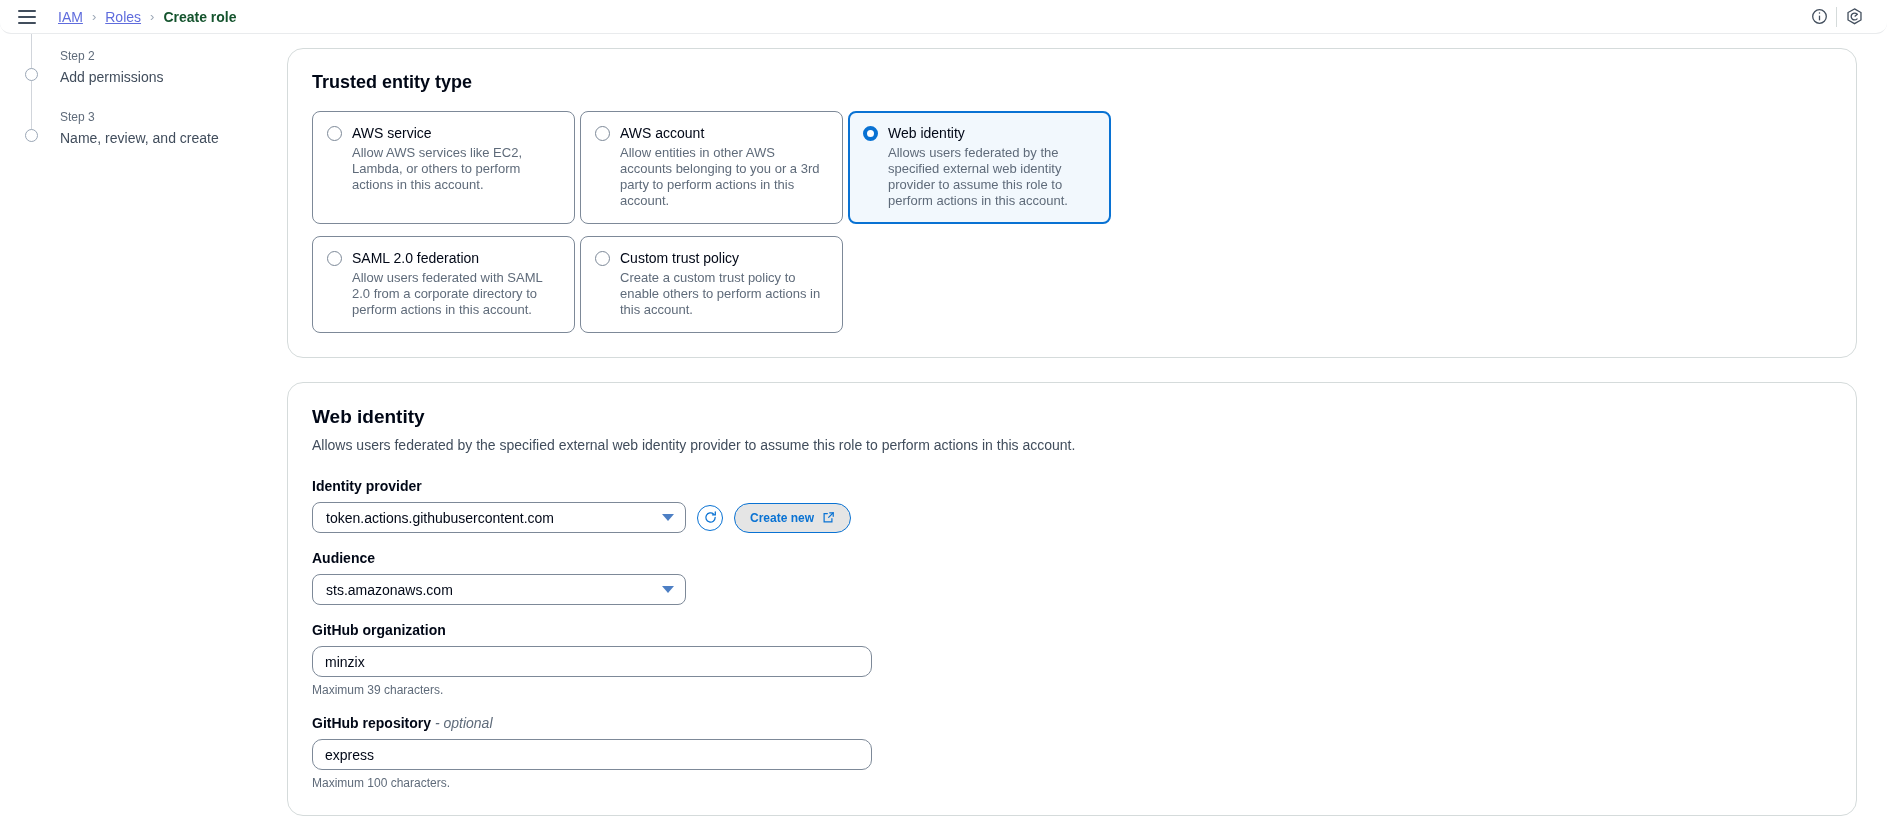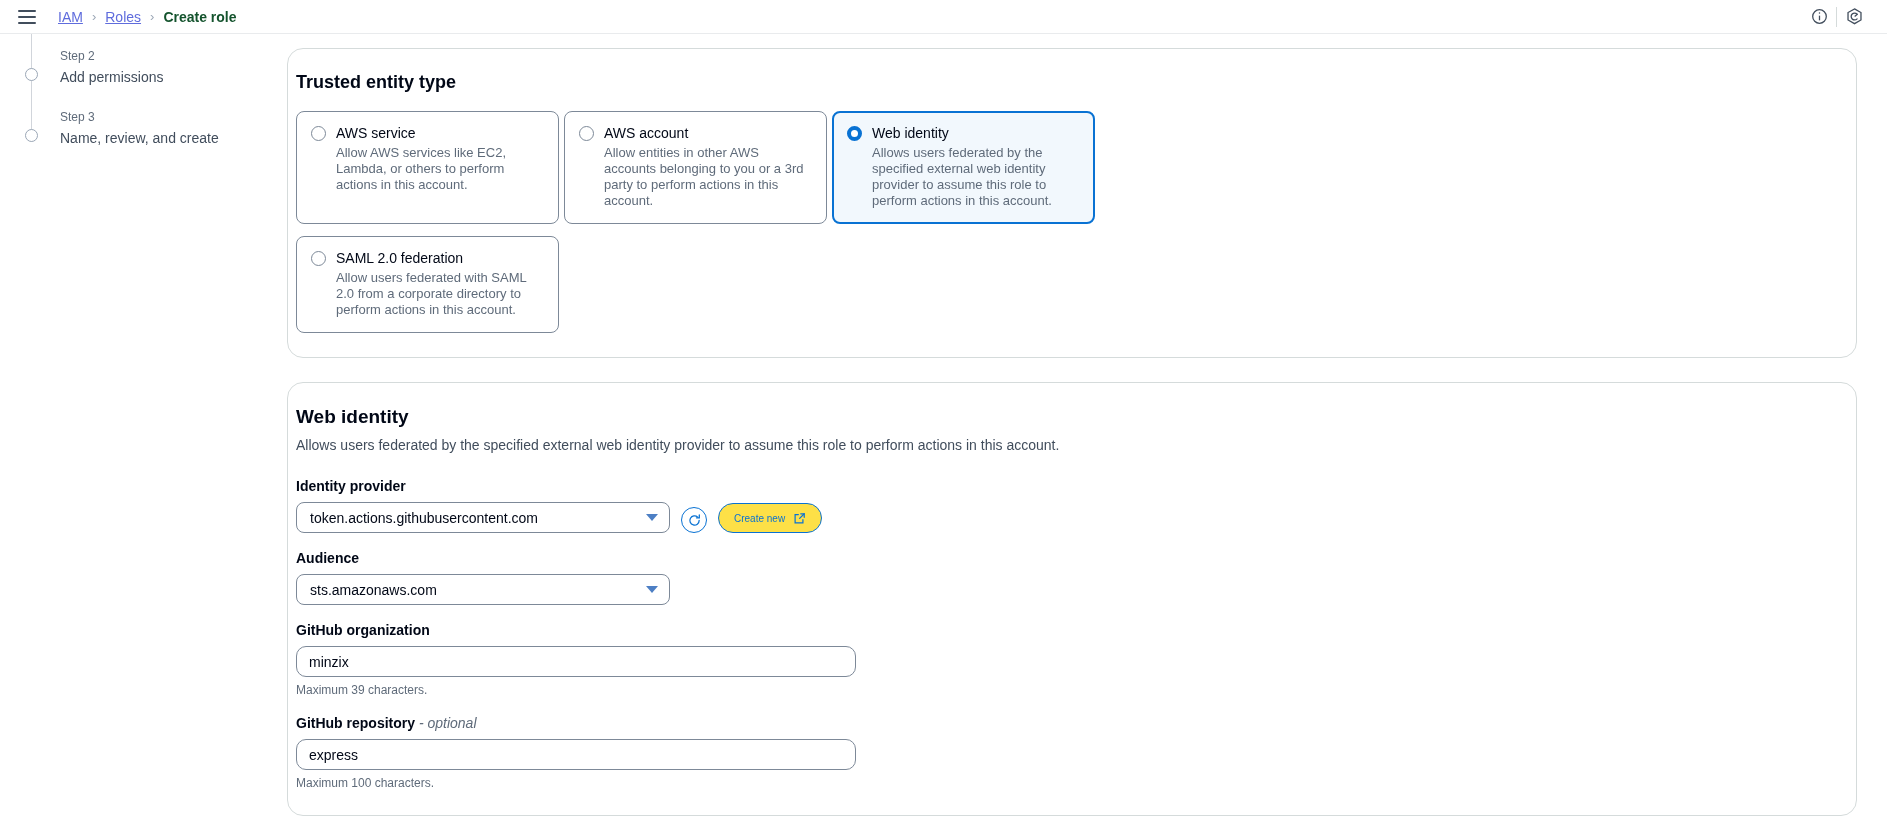--- a/index.html
+++ b/index.html
@@ -14,20 +14,21 @@
   }
 
   
   .topbar {
     height: 34px;
     display: flex;
     align-items: center;
     border-bottom: 1px solid #e9ebed;
     background: #ffffff;
     padding: 0 16px 0 18px;
+    border-radius: 11px;
   }
   .hamburger {
     width: 18px; height: 14px;
     display: flex; flex-direction: column; justify-content: space-between;
     cursor: pointer;
     margin-right: 22px;
     flex: 0 0 auto;
   }
   .hamburger span { display:block; height: 2px; background: #414d5c; border-radius: 1px; }
 
@@ -102,21 +103,21 @@
   .main {
     flex: 1 1 auto;
     padding: 0 30px 0 0;
     overflow: hidden;
   }
 
   .panel {
     border: 1px solid #d5dbdb;
     border-radius: 16px;
     background: #ffffff;
-    padding: 22px 24px 24px 8px;
+    padding: 22px 24px 24px 24px;
     margin-bottom: 24px;
   }
   .panel-first { margin-top: 14px; }
 
   .panel-title {
     font-size: 18px;
     font-weight: bold;
     color: #000716;
     line-height: 22px;
     margin: 0 0 18px 0;
@@ -197,21 +198,21 @@
     color: #000716;
     line-height: 18px;
     margin-bottom: 7px;
     display: block;
   }
   .field-label .opt {
     font-weight: normal;
     font-style: italic;
     color: #5f6b7a;
   }
-  .row { display: flex; align-items: flex-end; gap: 11px; }
+  .row { display: flex; align-items: center; gap: 11px; }
 
   .select {
     width: 374px;
     height: 31px;
     border: 1px solid #7d8998;
     border-radius: 8px;
     background: #ffffff;
     display: flex;
     align-items: center;
     padding: 0 11px 0 13px;
@@ -235,24 +236,24 @@
     border-radius: 50%;
     display: flex; align-items: center; justify-content: center;
     cursor: pointer;
     background: #fff;
     flex: 0 0 auto;
   }
   .btn-outline {
     height: 30px;
     border: 1px solid #0972d3;
     border-radius: 16px;
-    background: #fde047;
+    background: #e5e5e5;
     color: #0972d3;
-    font-size: 10px;
-    font-weight: normal;
+    font-size: 12px;
+    font-weight: bold;
     padding: 0 15px;
     display: inline-flex;
     align-items: center;
     gap: 8px;
     cursor: pointer;
     font-family: "Liberation Sans", sans-serif;
   }
 
   .text-input {
     width: 560px;
@@ -361,20 +362,27 @@
         </div>
 
         <div class="tile">
           <div class="radio"></div>
           <div class="tile-body">
             <div class="tile-title">SAML 2.0 federation</div>
             <div class="tile-desc">Allow users federated with SAML 2.0 from a corporate directory to perform actions in this account.</div>
           </div>
         </div>
 
+        <div class="tile">
+          <div class="radio"></div>
+          <div class="tile-body">
+            <div class="tile-title">Custom trust policy</div>
+            <div class="tile-desc">Create a custom trust policy to enable others to perform actions in this account.</div>
+          </div>
+        </div>
 
       </div>
     </section>
 
     <section class="panel">
       <h2 class="panel-title-lg">Web identity</h2>
       <p class="panel-desc">Allows users federated by the specified external web identity provider to assume this role to perform actions in this account.</p>
 
       <div class="field">
         <label class="field-label">Identity provider</label>

